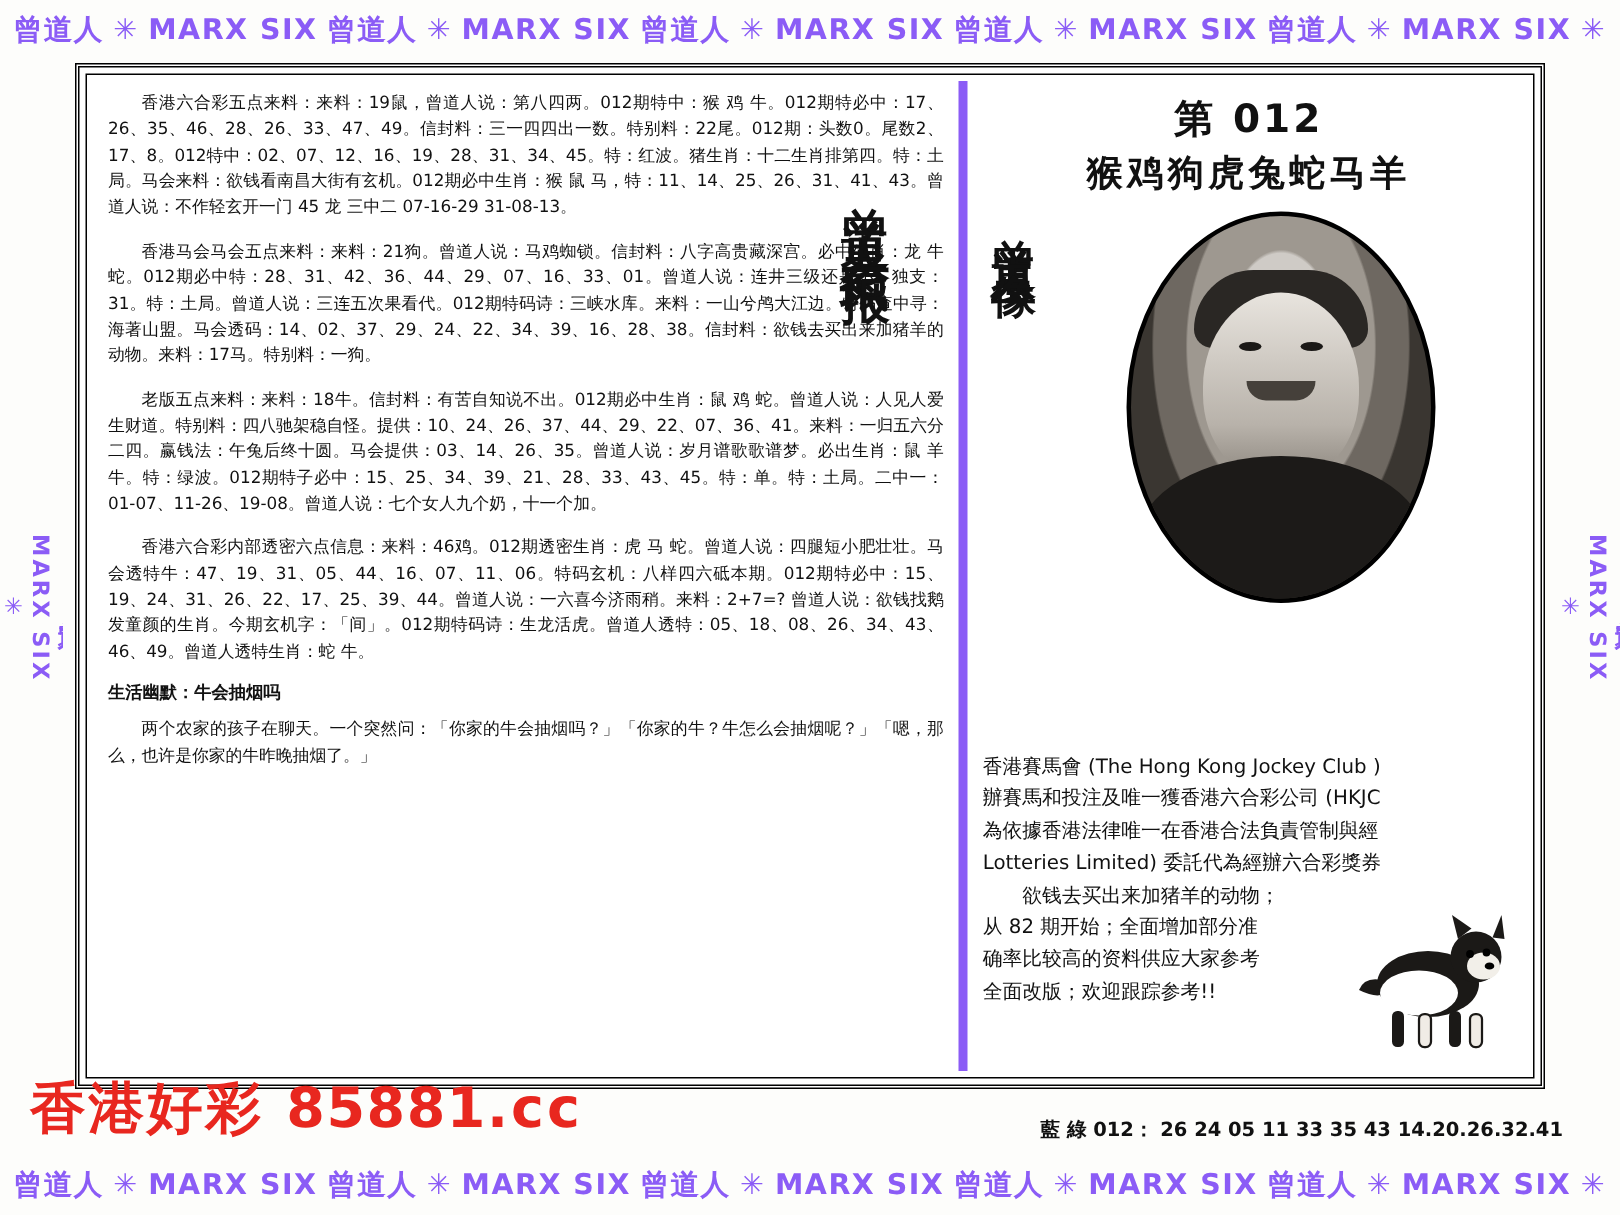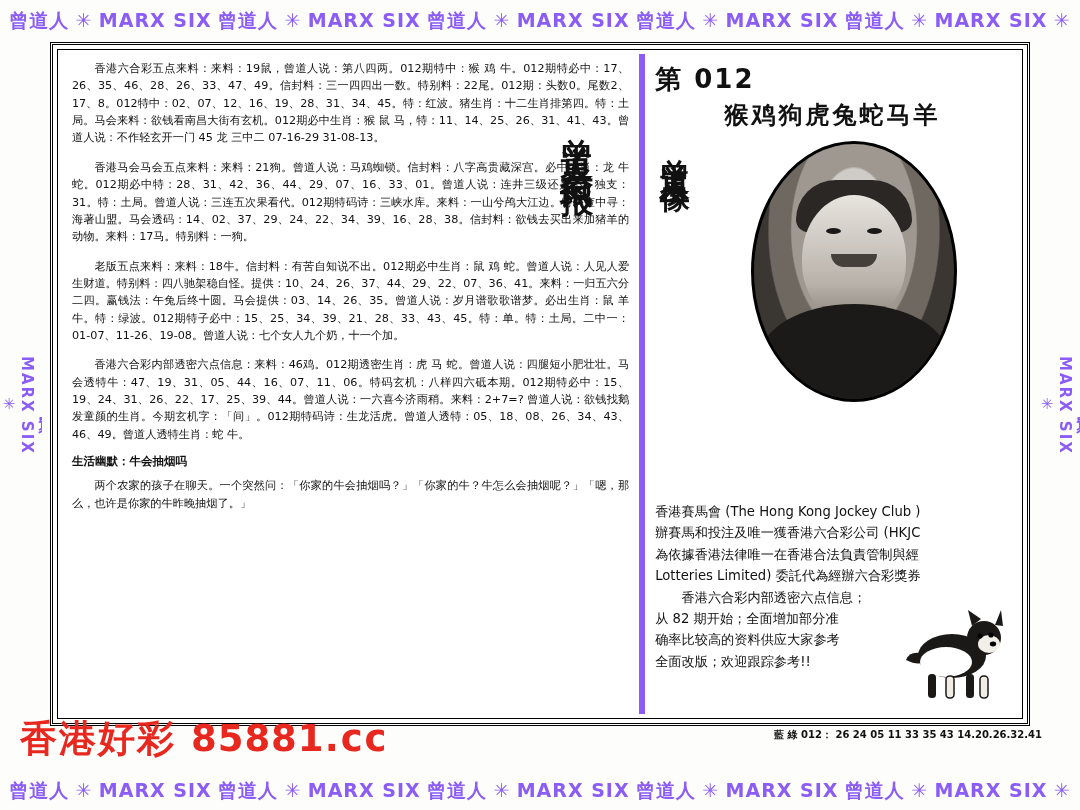--- a/index.html
+++ b/index.html
@@ -70,21 +70,21 @@
   .dialog{margin:0;text-indent:2em;font-size:11.2px;line-height:1.6;}
 
   
   .right-col{
     width:39%;
     position:relative;
     box-sizing:border-box;
     padding:4px 8px 4px 10px;
   }
   .title-row{
-    display:flex;align-items:baseline;justify-content:flex-start;gap:22px;
+    display:flex;align-items:baseline;justify-content:center;gap:22px;
     font-size:26px;font-weight:bold;letter-spacing:2px;margin:4px 0 2px 0;
   }
   .zodiac-row{
     text-align:center;font-size:24px;font-weight:bold;letter-spacing:3px;
     margin:2px 0 4px 0;
   }
   .mid-area{
     display:flex;gap:8px;align-items:flex-start;
     height:360px;
   }
@@ -151,22 +151,22 @@
     position:absolute;left:0;right:0;bottom:40px;height:46px;
   }
   .redline{
     position:absolute;left:20px;bottom:6px;
     font-size:37px;font-weight:bold;color:#e8271f;
     letter-spacing:2px;
     white-space:nowrap;
   }
   .redline .num{letter-spacing:1px;}
   .blue-row{
-    position:absolute;right:38px;bottom:28px;
-    font-size:10px;font-weight:bold;color:#111;white-space:nowrap;
+    position:absolute;right:38px;bottom:8px;
+    font-size:13px;font-weight:bold;color:#111;white-space:nowrap;
   }
   .cc{color:#e8271f;}
 </style>
 </head>
 <body>
 
 <div class="page">
 
   <div class="band band-top">
     <div class="inner">
@@ -258,21 +258,21 @@
               <div class="body"></div>
             </div>
           </div>
         </div>
 
         <div class="jockey">
           <p>香港賽馬會 (The Hong Kong Jockey Club )</p>
           <p>辦賽馬和投注及唯一獲香港六合彩公司 (HKJC</p>
           <p>為依據香港法律唯一在香港合法負責管制與經</p>
           <p>Lotteries Limited) 委託代為經辦六合彩獎券</p>
-          <p class="indent">香港六合彩内部透密六点信息；</p>
+          <p class="indent">欲钱去买出来加猪羊的动物；</p>
           <p>从 82 期开始；全面增加部分准</p>
           <p>确率比较高的资料供应大家参考</p>
           <p>全面改版；欢迎跟踪参考!!</p>
         </div>
 
         <svg class="dog" viewBox="0 0 120 104">
           <ellipse cx="58" cy="52" rx="34" ry="22" fill="#1b1917"></ellipse>
           <path d="M30 50 q-14 -4 -18 6 q12 6 18 2 z" fill="#1b1917"></path>
           <ellipse cx="52" cy="58" rx="26" ry="15" fill="#ffffff"></ellipse>
           <circle cx="90" cy="34" r="17" fill="#1b1917"></circle>

